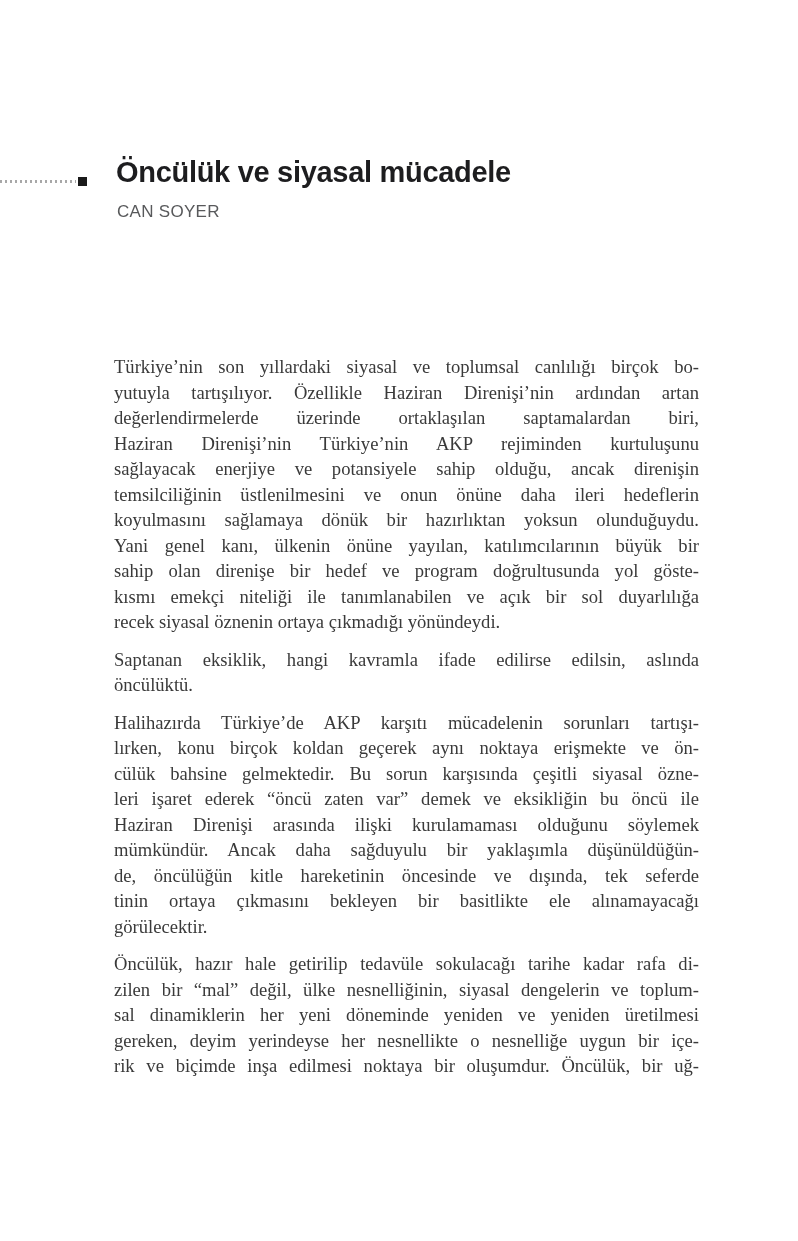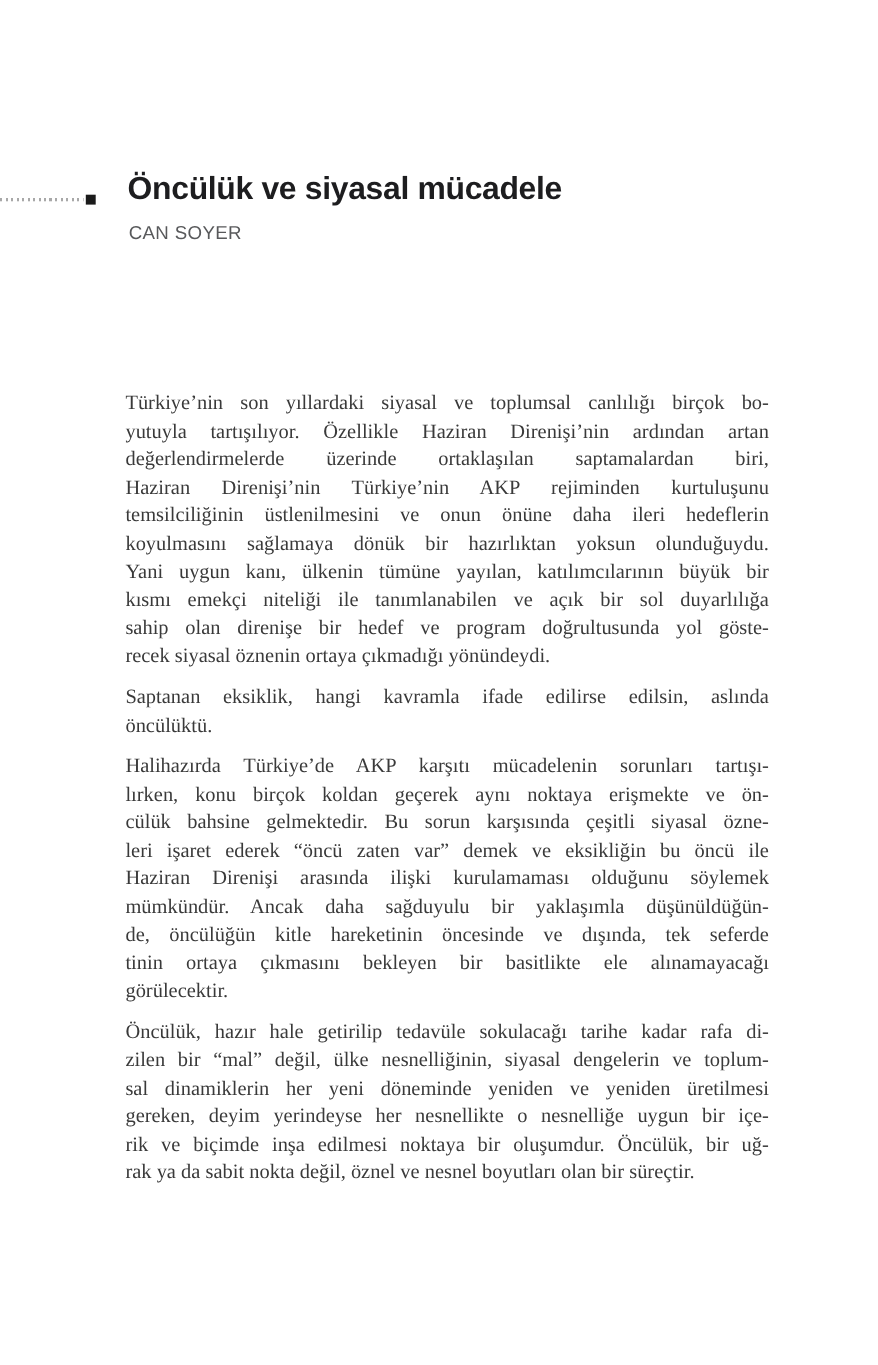--- a/index.html
+++ b/index.html
@@ -89,25 +89,26 @@
   <div class="dotted-rule"></div>
   <div class="bullet-square"></div>
   <h1 class="page-title">Öncülük ve siyasal mücadele</h1>
   <div class="author">CAN SOYER</div>
   <div class="article" id="article-body">
       <div class="para">
         <div class="line">Türkiye’nin son yıllardaki siyasal ve toplumsal canlılığı birçok bo-</div>
         <div class="line">yutuyla tartışılıyor. Özellikle Haziran Direnişi’nin ardından artan</div>
         <div class="line">değerlendirmelerde üzerinde ortaklaşılan saptamalardan biri,</div>
         <div class="line">Haziran Direnişi’nin Türkiye’nin AKP rejiminden kurtuluşunu</div>
+        <div class="line">sağlayacak enerjiye ve potansiyele sahip olduğu, ancak direnişin</div>
         <div class="line">temsilciliğinin üstlenilmesini ve onun önüne daha ileri hedeflerin</div>
         <div class="line">koyulmasını sağlamaya dönük bir hazırlıktan yoksun olunduğuydu.</div>
-        <div class="line">Yani uygun kanı, ülkenin tümüne yayılan, katılımcılarının büyük bir</div>
+        <div class="line">Yani genel kanı, ülkenin önüne yayılan, katılımcılarının büyük bir</div>
+        <div class="line">sahip olan direnişe bir hedef ve program doğrultusunda yol göste-</div>
         <div class="line">kısmı emekçi niteliği ile tanımlanabilen ve açık bir sol duyarlılığa</div>
-        <div class="line">sahip olan direnişe bir hedef ve program doğrultusunda yol göste-</div>
         <div class="line last">recek siyasal öznenin ortaya çıkmadığı yönündeydi.</div>
       </div>
       <div class="para">
         <div class="line">Saptanan eksiklik, hangi kavramla ifade edilirse edilsin, aslında</div>
         <div class="line last">öncülüktü.</div>
       </div>
       <div class="para">
         <div class="line">Halihazırda Türkiye’de AKP karşıtı mücadelenin sorunları tartışı-</div>
         <div class="line">lırken, konu birçok koldan geçerek aynı noktaya erişmekte ve ön-</div>
         <div class="line">cülük bahsine gelmektedir. Bu sorun karşısında çeşitli siyasal özne-</div>

